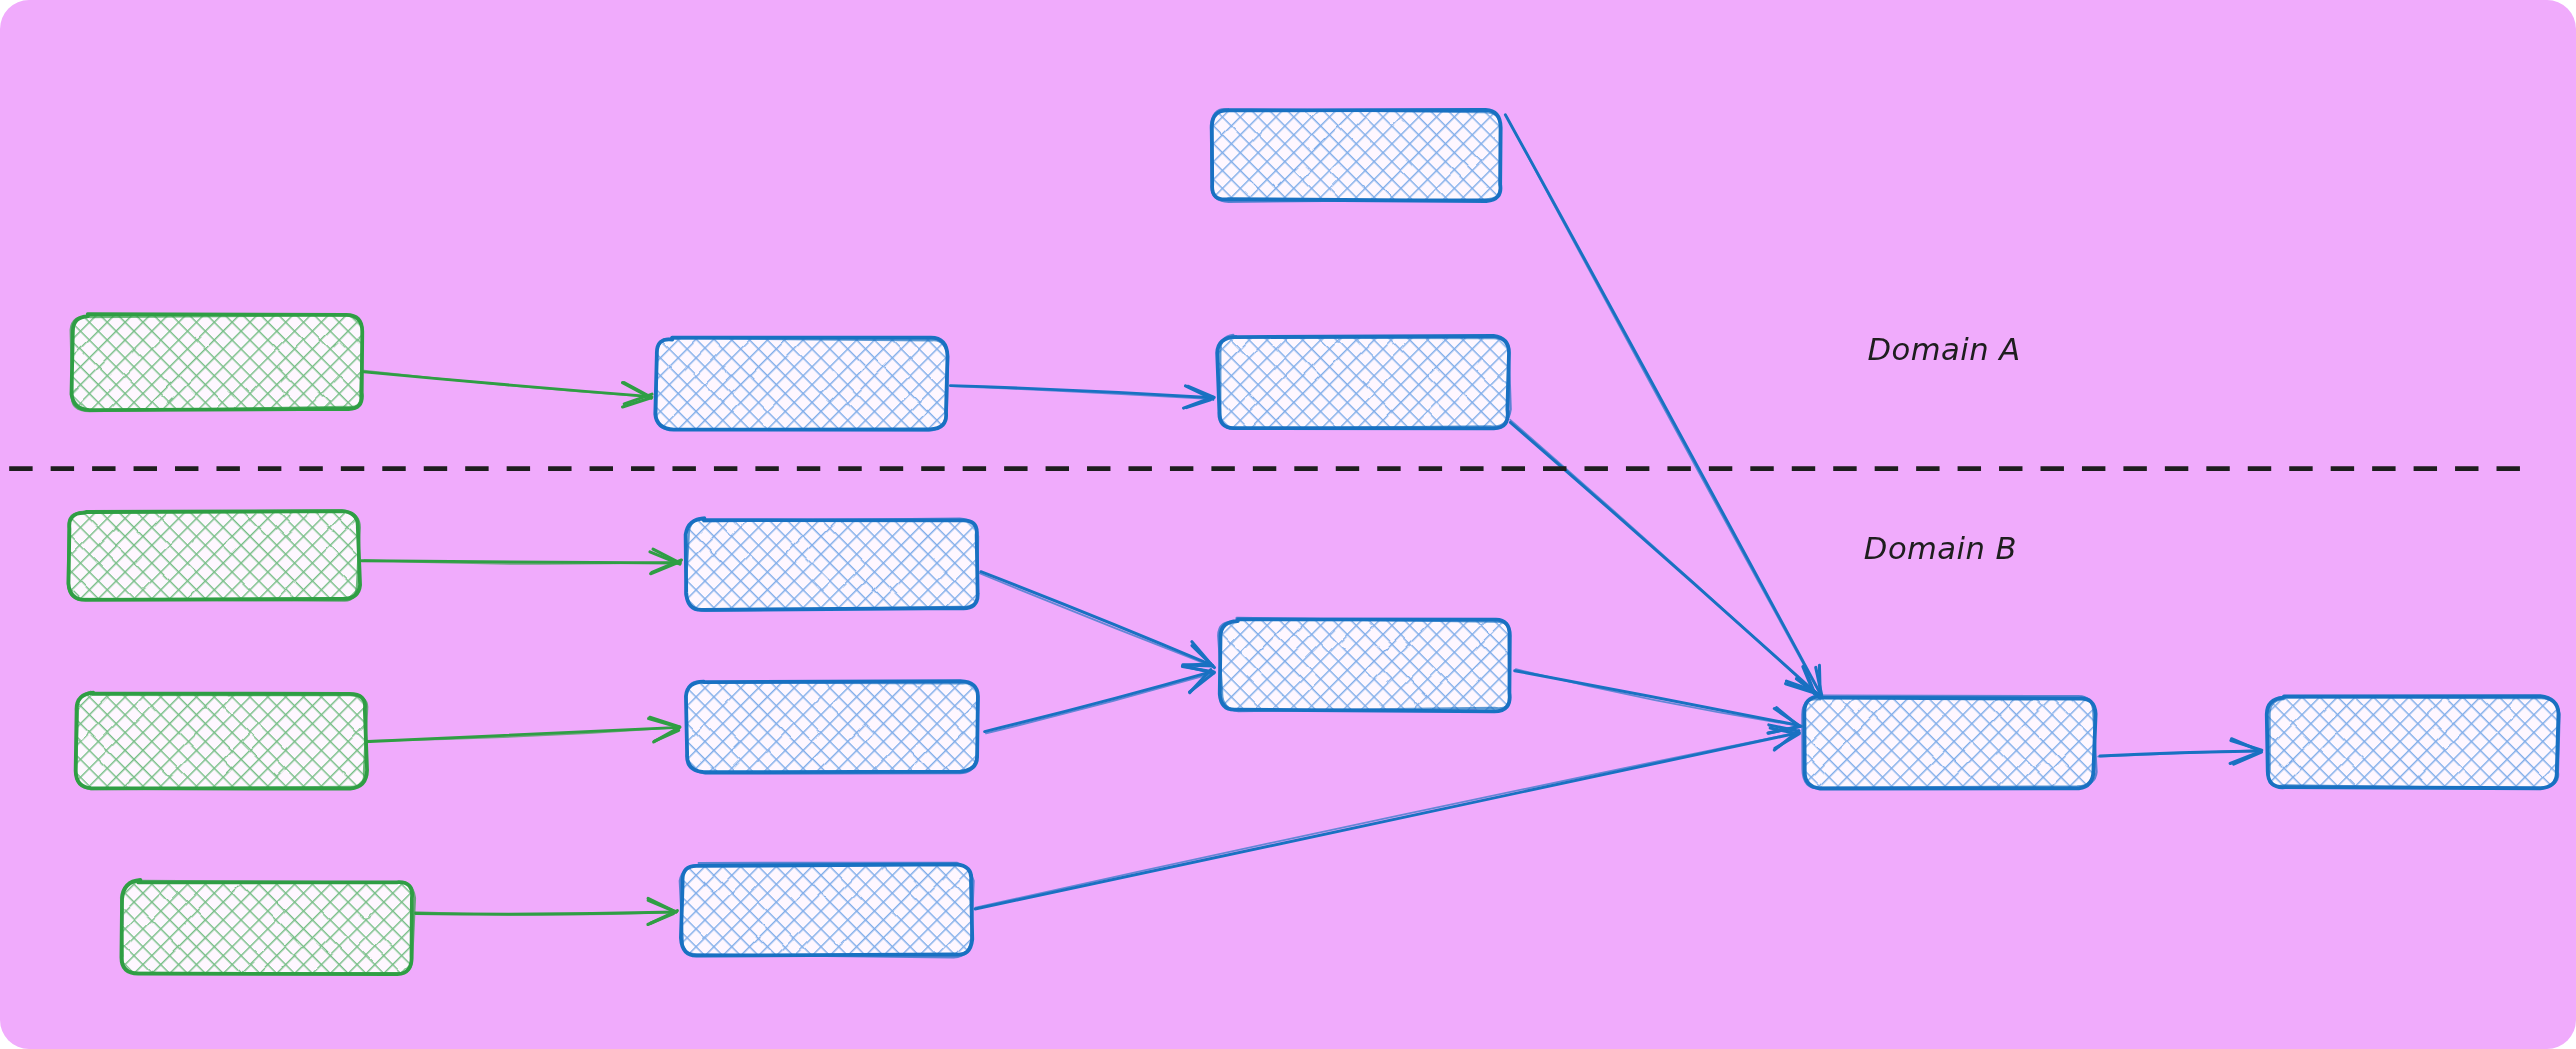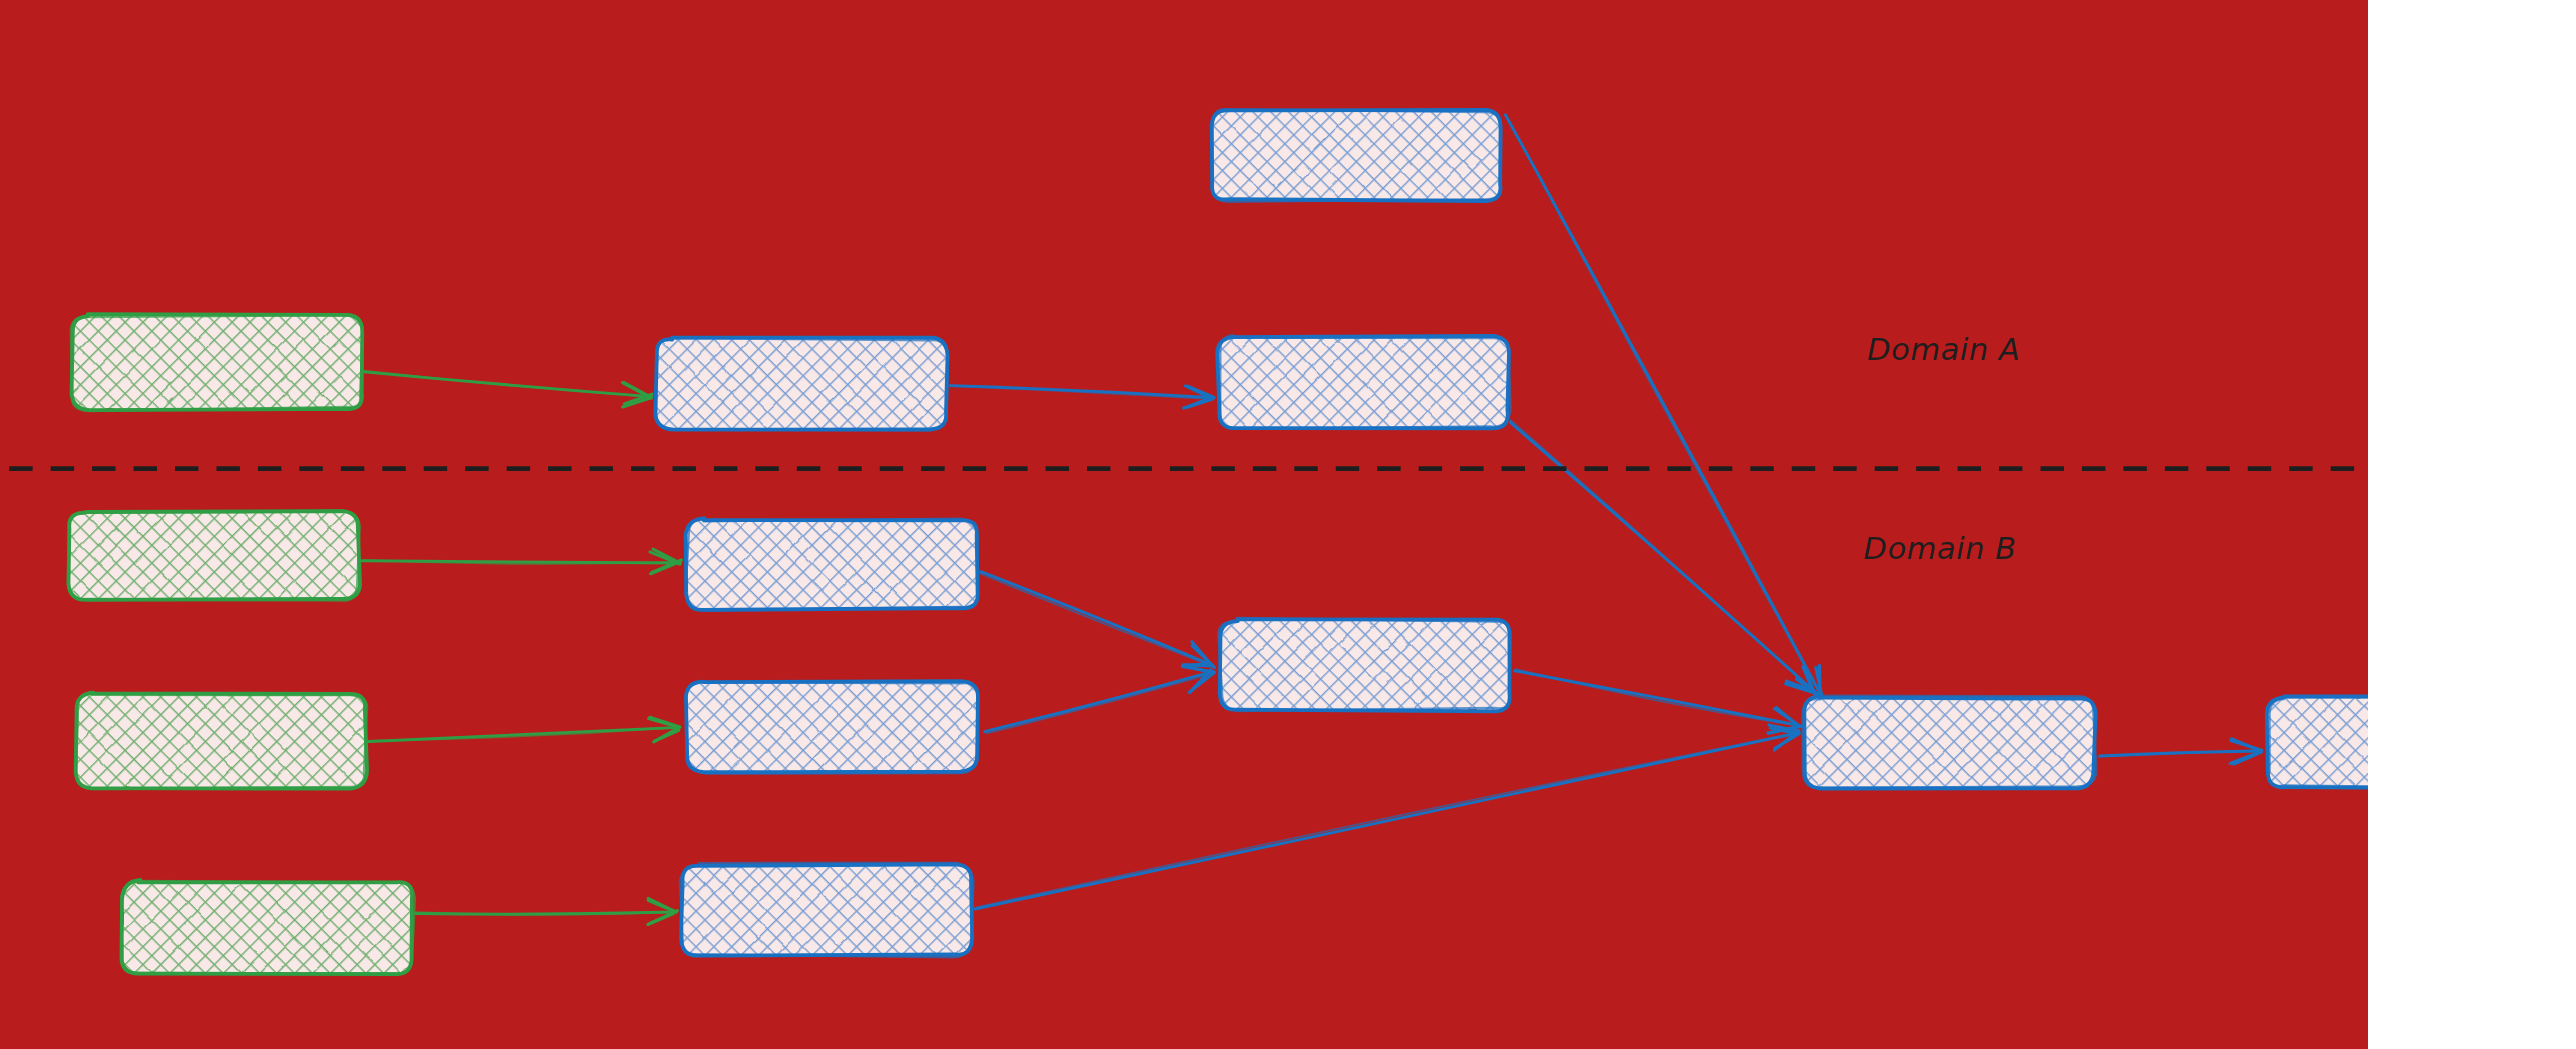--- a/index.html
+++ b/index.html
@@ -5,24 +5,25 @@
   html, body {
     margin: 0;
     padding: 0;
     background: #ffffff;
   }
   body {
     font-family: "DejaVu Sans", sans-serif;
   }
   #canvas-root {
     position: relative;
-    width: 2368px;
+    width: 2576px;
     height: 1049px;
-    background: #b91c1c;
+    background: #f0abfc;
     overflow: hidden;
+    border-radius: 29px;
   }
   #diagram-svg {
     position: absolute;
     top: 0;
     left: 0;
     width: 2576px;
     height: 1049px;
     display: block;
   }
   .domain-label {

